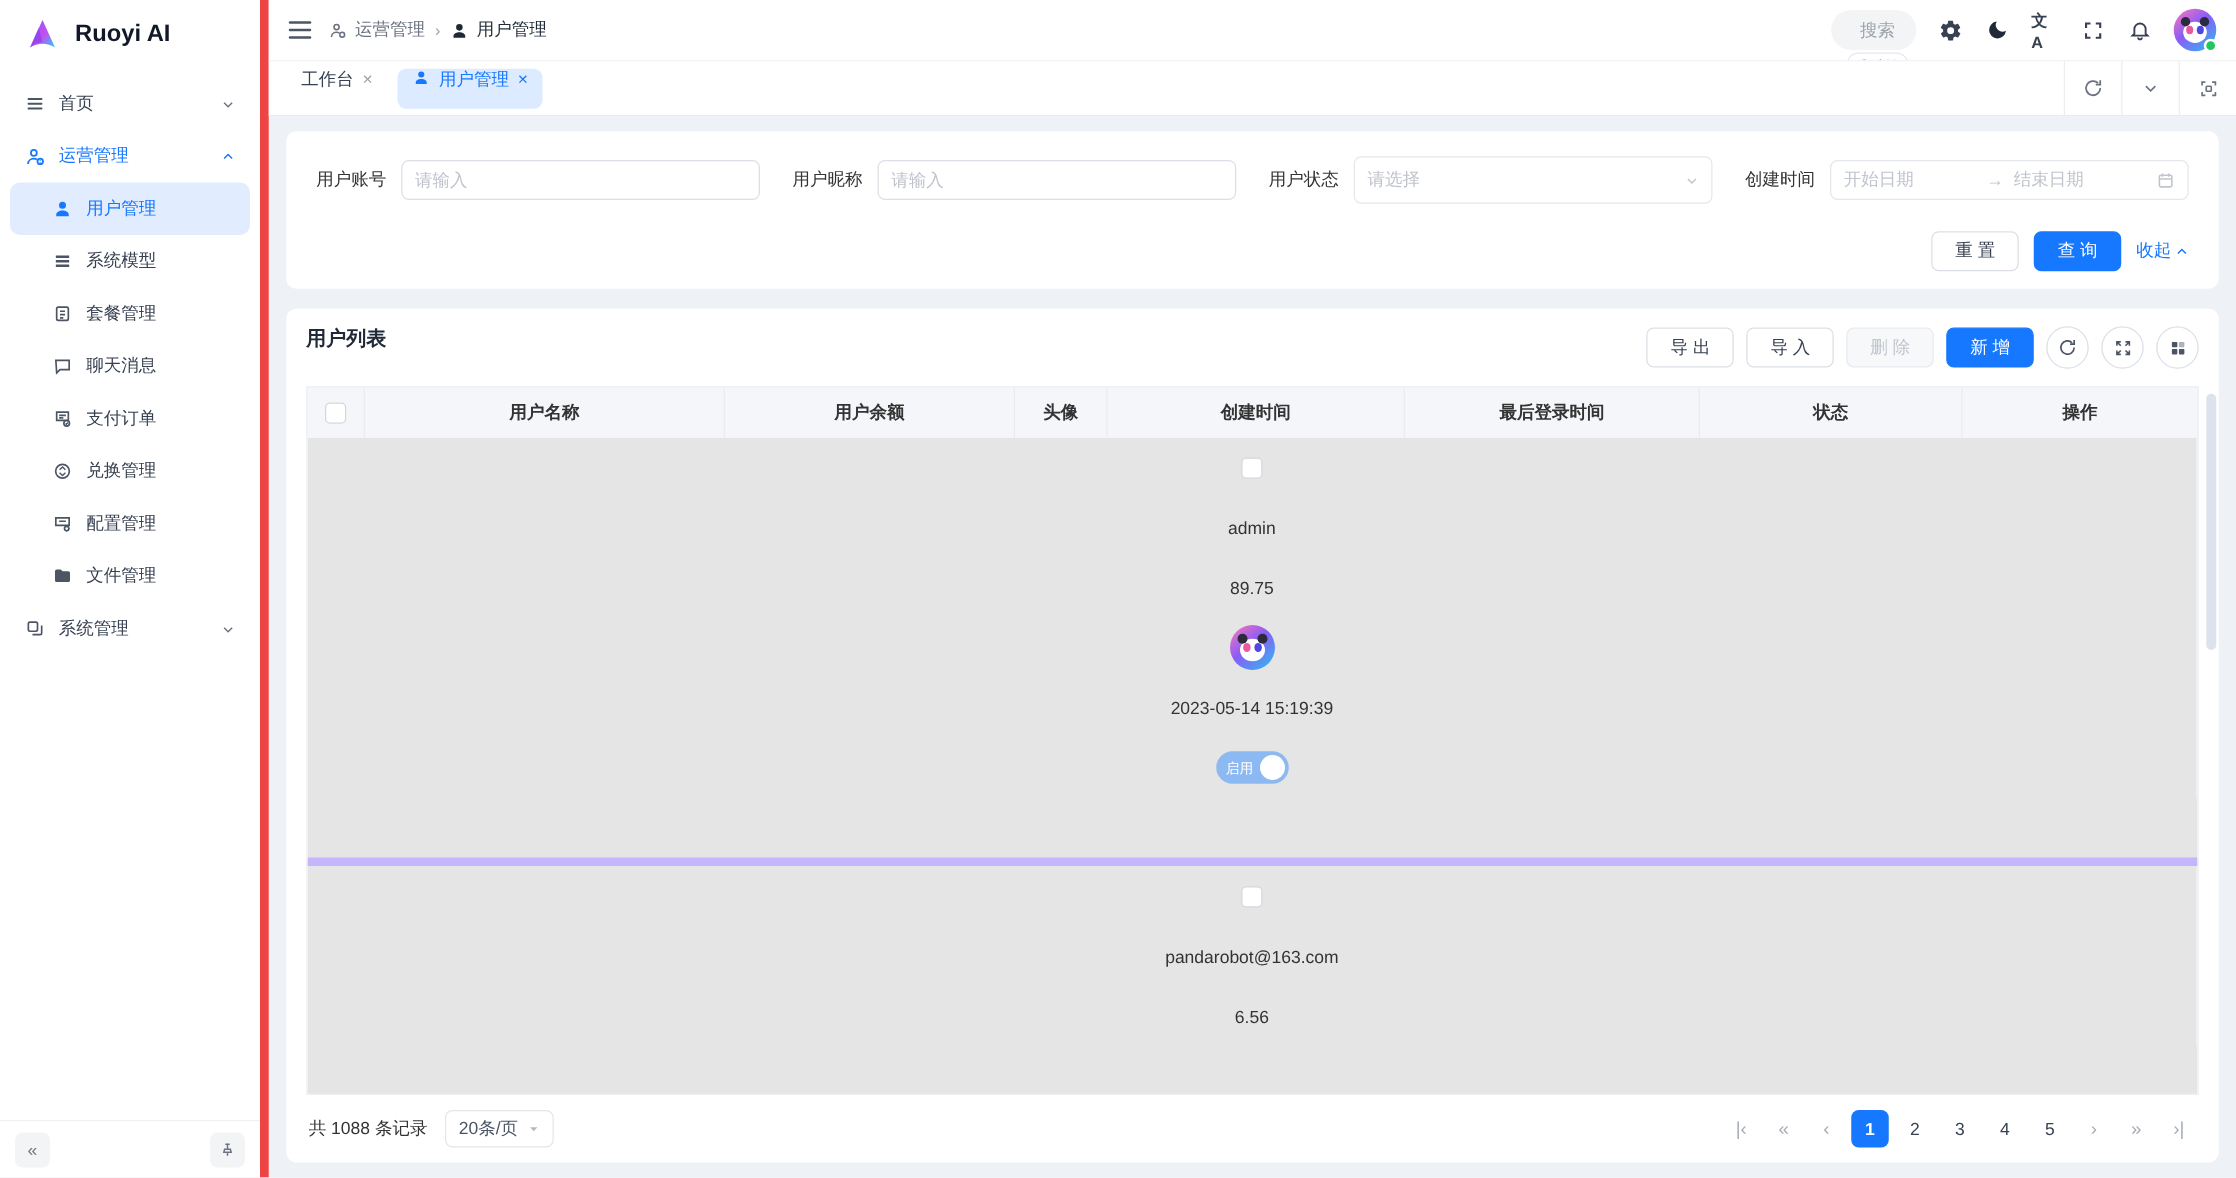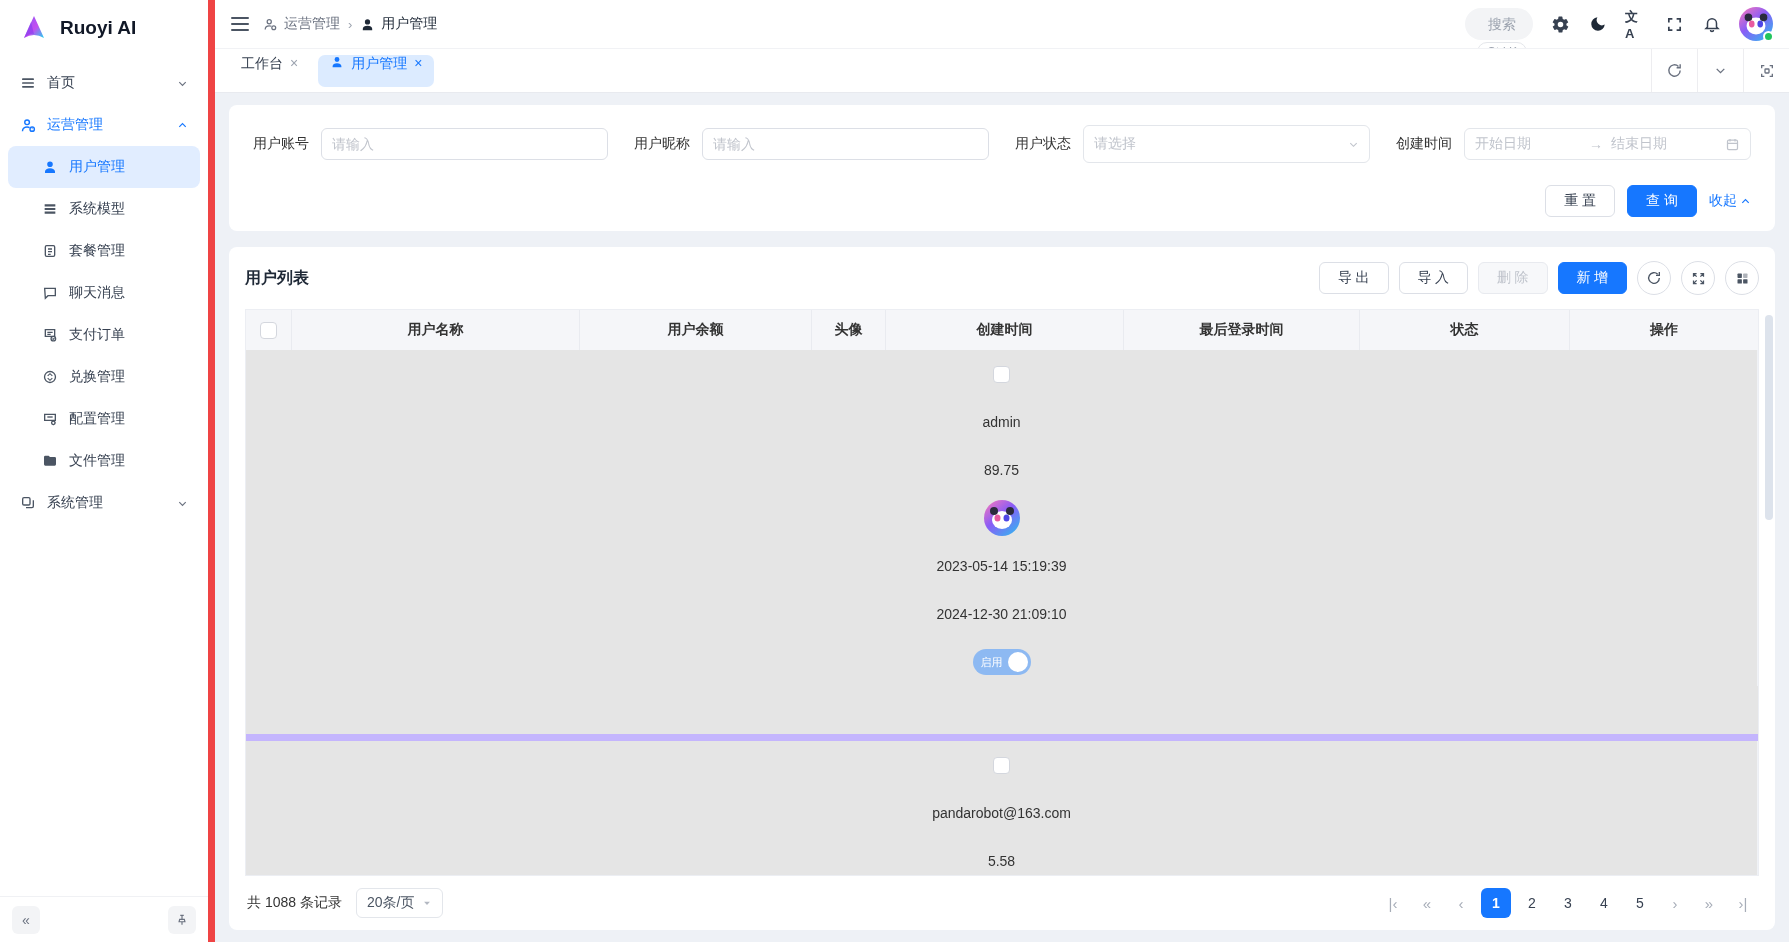--- a/index.html
+++ b/index.html
@@ -66,21 +66,21 @@
   .rangebox { flex:1; height:32px; border:1px solid #e3e6eb; border-radius:6px; display:flex; align-items:center; padding:0 10px; color:#c0c4cc; gap:8px; cursor:pointer; }
   .rangebox .ph { flex:1; }
   .btnrow { display:flex; justify-content:flex-end; align-items:center; gap:12px; margin-top:22px; }
   .btn { height:32px; padding:0 18px; border-radius:6px; border:1px solid #dcdfe6; background:#fff; color:#374151; font-size:14px; font-family:inherit; cursor:pointer; }
   .btn.primary { background:#1677ff; border-color:#1677ff; color:#fff; }
   .btn.disabled { background:#f7f8fa; border-color:#e8eaef; color:#c0c4cc; cursor:default; }
   .linkbtn { color:#1677ff; cursor:pointer; display:flex; align-items:center; gap:3px; }
 
   
   .table-card { margin-top:16px; flex:1; display:flex; flex-direction:column; padding:14px 16px 0; position:relative; min-height:0; }
-  .tc-head { display:flex; align-items:center; margin-bottom:14px;font-family:Liberation Serif, serif; }
+  .tc-head { display:flex; align-items:flex-start; margin-bottom:14px; }
   .tc-title { font-size:16px; font-weight:bold; color:#1f2937; }
   .tc-tools { margin-left:auto; display:flex; align-items:center; gap:10px; }
   .cbtn { width:34px; height:34px; border:1px solid #dcdfe6; border-radius:50%; display:flex; align-items:center; justify-content:center; color:#4b5563; cursor:pointer; background:#fff; }
 
   .grid { --cols:46px 288px 232px 74px 238px 236px 210px 1fr; border:1px solid #eceef3; border-bottom:none; }
   .thead { display:grid; grid-template-columns:var(--cols); background:#f5f6f9; }
   .th { height:40px; display:flex; align-items:center; justify-content:center; font-weight:bold; color:#333; border-right:1px solid #e9ebf0; }
   .th:last-child { border-right:none; }
   .rows { flex:1; overflow:hidden; border:1px solid #eceef3; border-top:none; min-height:0; }
   .tr { display:grid; grid-template-columns:var(--cols); border-bottom:7px solid #c4b5fd; background:#e5e5e5; }
@@ -469,37 +469,36 @@
                   <svg viewBox="0 0 36 36" width="36" height="36">
                     <ellipse cx="18" cy="20" rx="10" ry="9" fill="#fff"></ellipse>
                     <circle cx="10" cy="11" r="4" fill="#2b2b3d"></circle>
                     <circle cx="26" cy="11" r="4" fill="#2b2b3d"></circle>
                     <ellipse cx="13.5" cy="18" rx="3" ry="3.6" fill="#e85aa0"></ellipse>
                     <ellipse cx="22.5" cy="18" rx="3" ry="3.6" fill="#4f46e5"></ellipse>
                   </svg>
                 </span>
               </div>
               <div class="td">2023-05-14 15:19:39</div>
-              <div class="td">2024-12-30 21:09:10</div>
               <div class="td">
                 <span class="toggle dim">
                   <span class="tl">启用</span>
                   <span class="knob"></span>
                 </span>
               </div>
               <div class="td"></div>
             </div>
             <div class="tr">
               <div class="td">
                 <span class="cb"></span>
               </div>
               <div class="td">
                 <span>pandarobot@163.com</span>
               </div>
-              <div class="td">5.58</div>
+              <div class="td">6.56</div>
               <div class="td"></div>
             </div>
           </div>
 
         <div class="vscroll">
             <div class="vthumb"></div>
           </div>
 
         <div class="tfoot">
           <span>共 1088 条记录</span>

